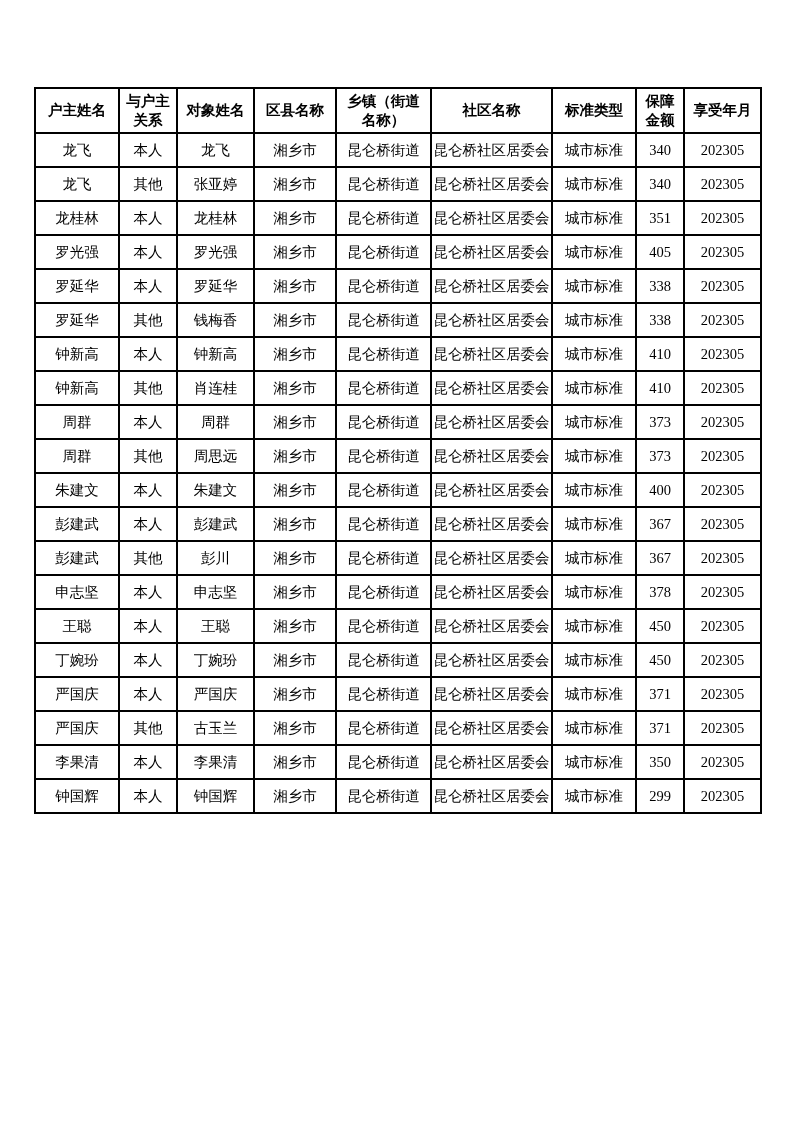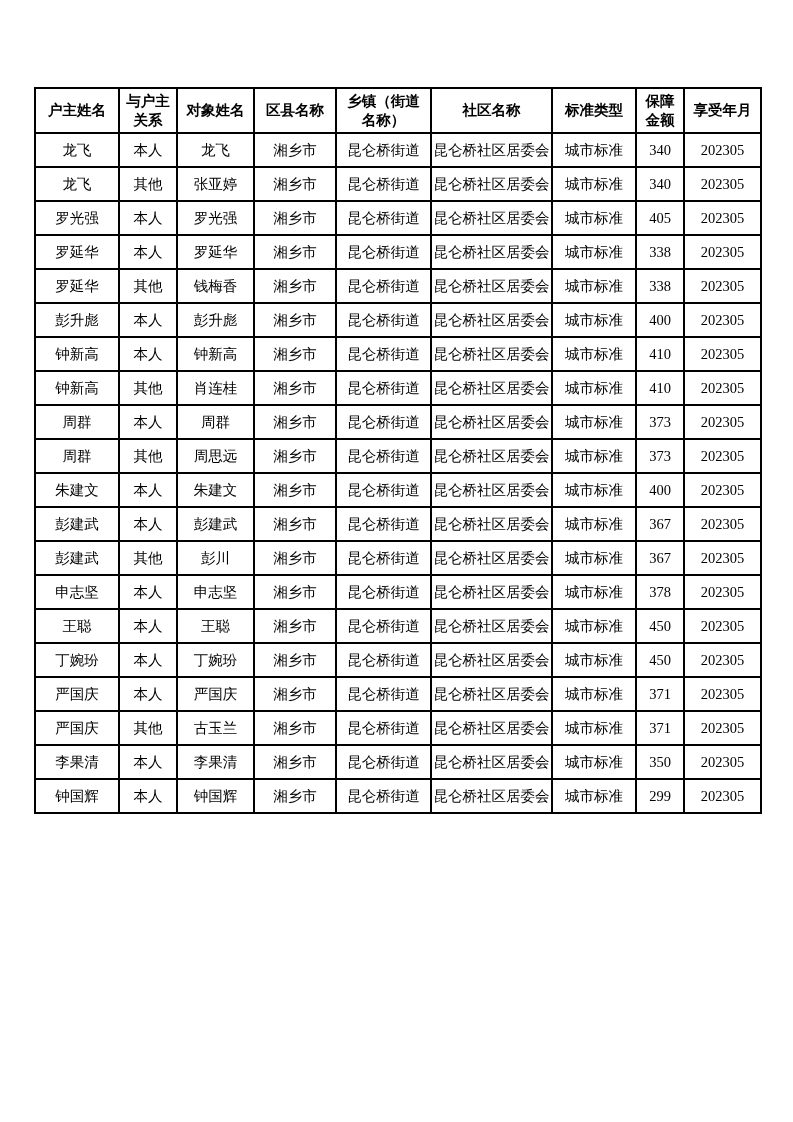--- a/index.html
+++ b/index.html
@@ -87,20 +87,31 @@
         <td>其他</td>
         <td>张亚婷</td>
         <td>湘乡市</td>
         <td>昆仑桥街道</td>
         <td>昆仑桥社区居委会</td>
         <td>城市标准</td>
         <td>340</td>
         <td>202305</td>
       </tr>
       <tr>
+        <td>龙桂林</td>
+        <td>本人</td>
+        <td>龙桂林</td>
+        <td>湘乡市</td>
+        <td>昆仑桥街道</td>
+        <td>昆仑桥社区居委会</td>
+        <td>城市标准</td>
+        <td>351</td>
+        <td>202305</td>
+      </tr>
+      <tr>
         <td>罗光强</td>
         <td>本人</td>
         <td>罗光强</td>
         <td>湘乡市</td>
         <td>昆仑桥街道</td>
         <td>昆仑桥社区居委会</td>
         <td>城市标准</td>
         <td>405</td>
         <td>202305</td>
       </tr>
@@ -117,31 +128,20 @@
       </tr>
       <tr>
         <td>罗延华</td>
         <td>其他</td>
         <td>钱梅香</td>
         <td>湘乡市</td>
         <td>昆仑桥街道</td>
         <td>昆仑桥社区居委会</td>
         <td>城市标准</td>
         <td>338</td>
-        <td>202305</td>
-      </tr>
-      <tr>
-        <td>彭升彪</td>
-        <td>本人</td>
-        <td>彭升彪</td>
-        <td>湘乡市</td>
-        <td>昆仑桥街道</td>
-        <td>昆仑桥社区居委会</td>
-        <td>城市标准</td>
-        <td>400</td>
         <td>202305</td>
       </tr>
       <tr>
         <td>钟新高</td>
         <td>本人</td>
         <td>钟新高</td>
         <td>湘乡市</td>
         <td>昆仑桥街道</td>
         <td>昆仑桥社区居委会</td>
         <td>城市标准</td>

